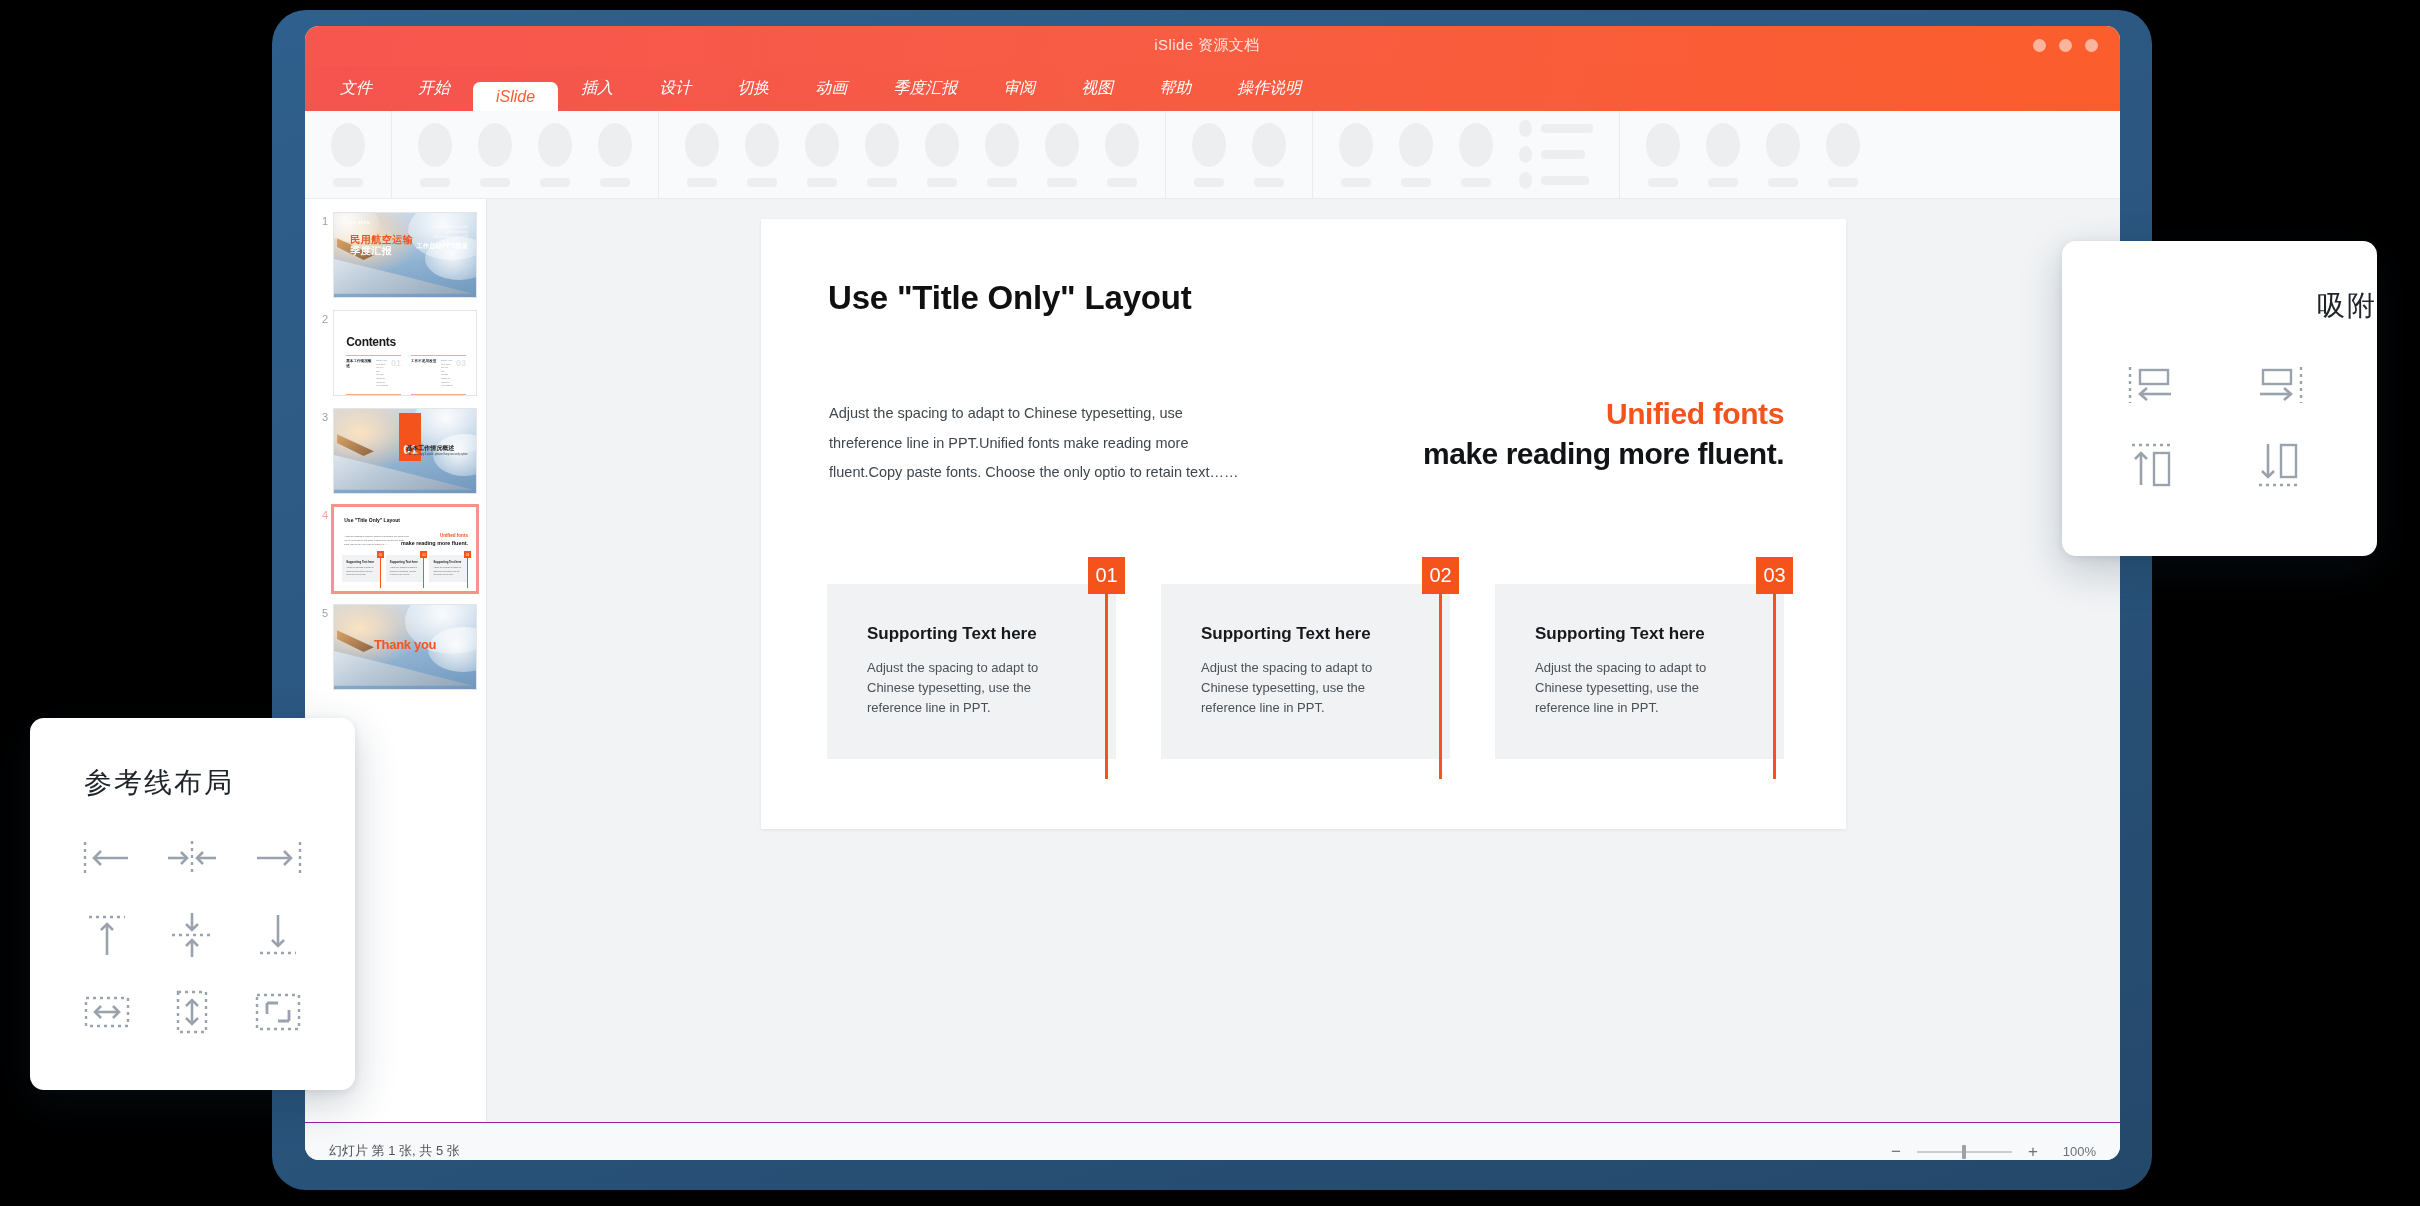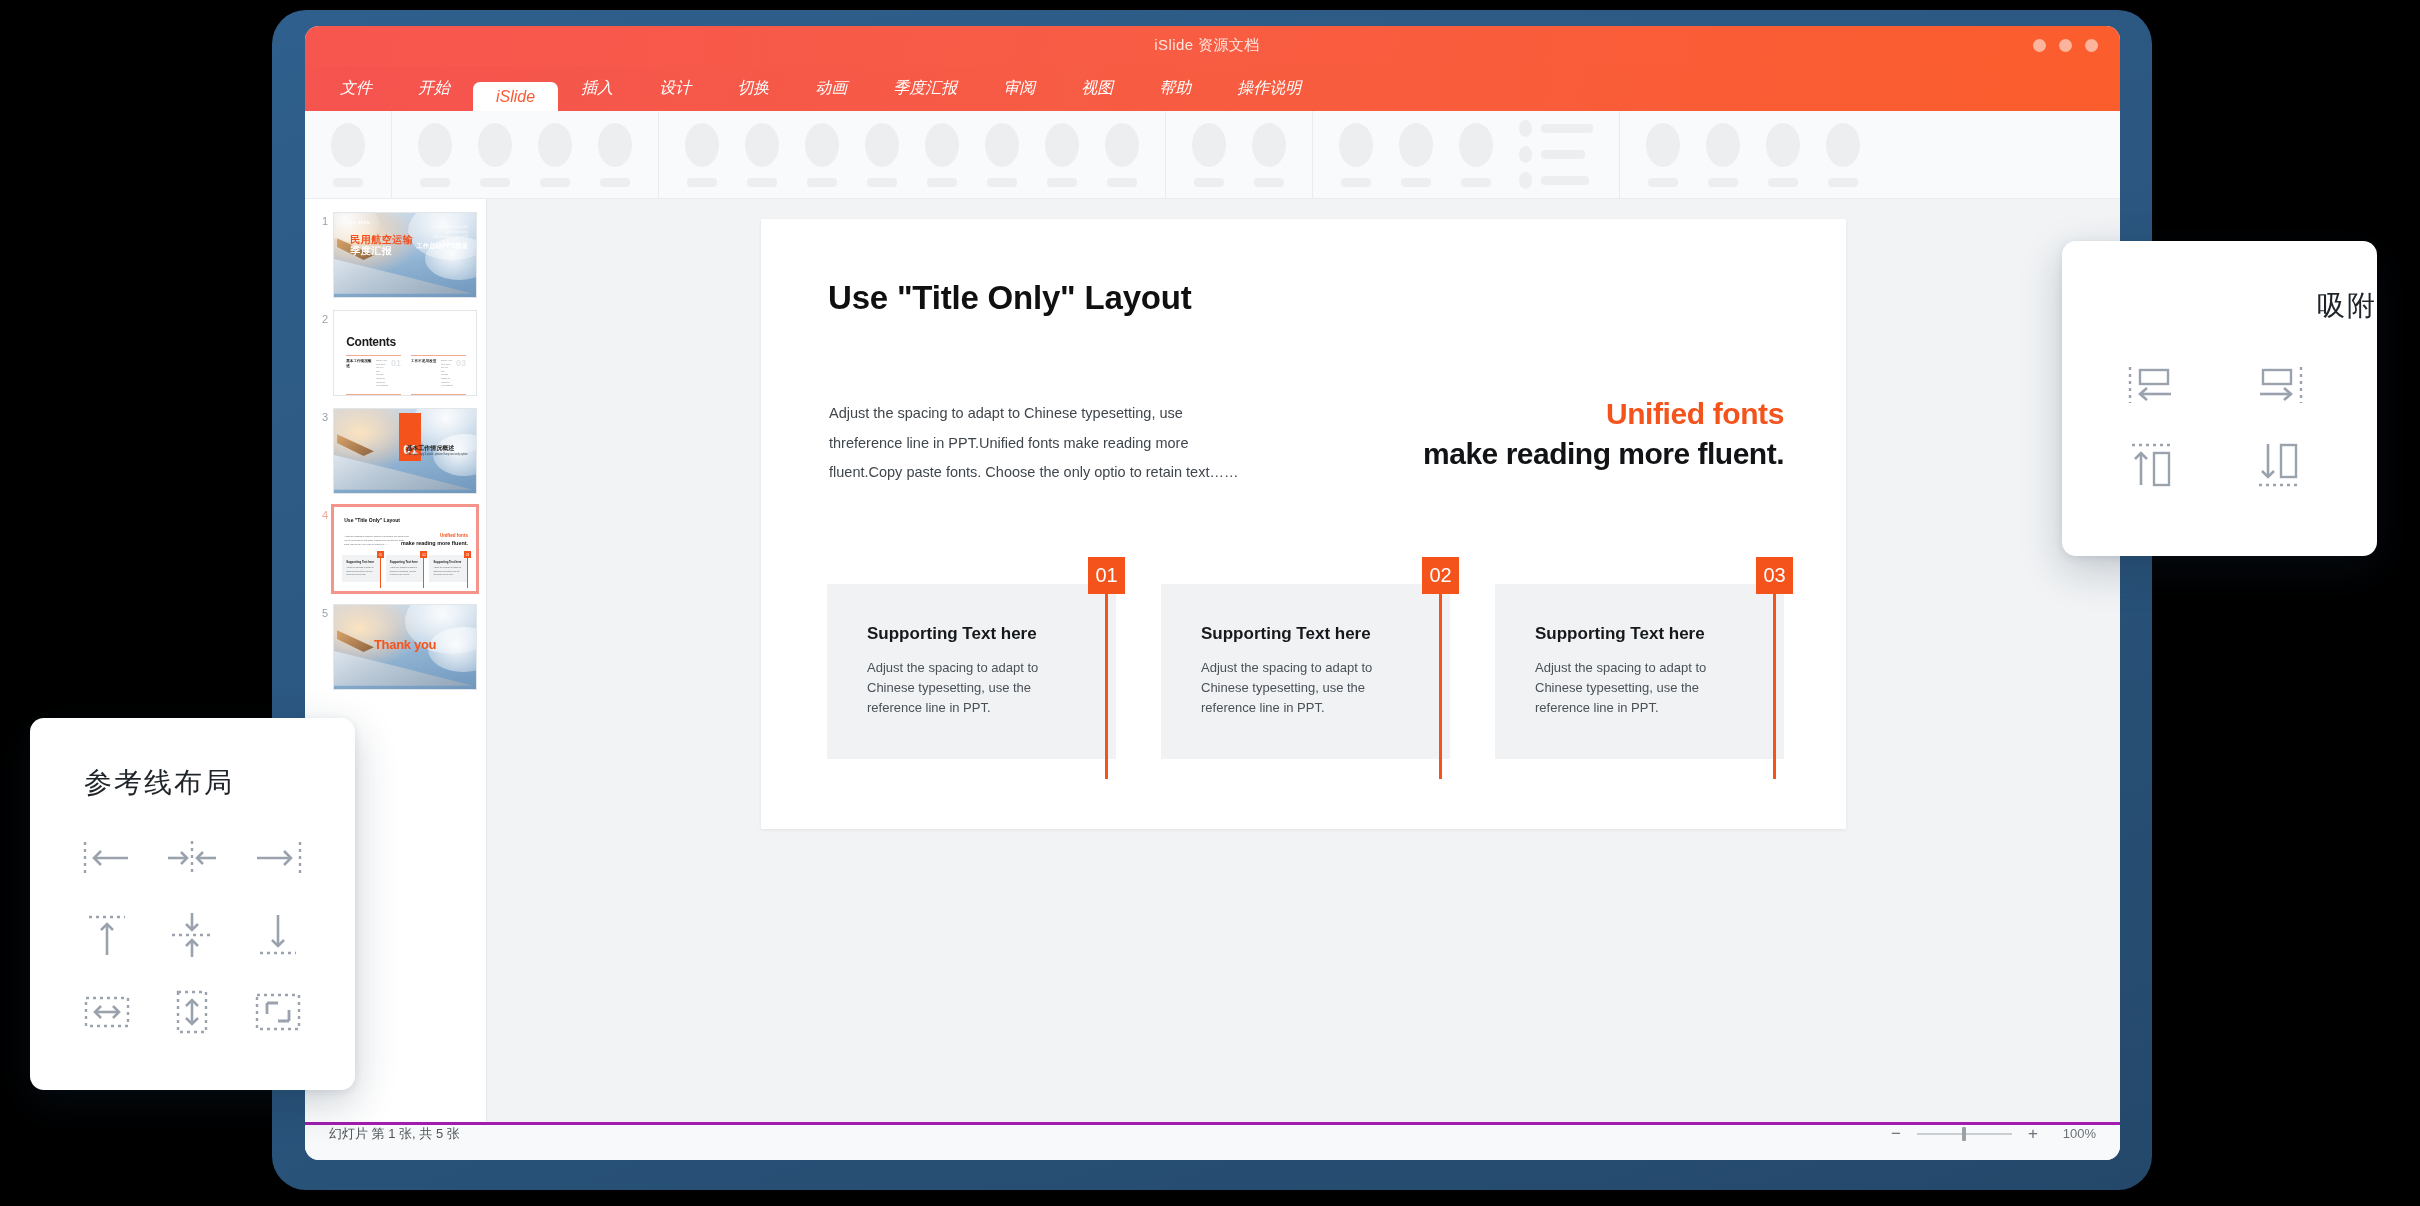--- a/index.html
+++ b/index.html
@@ -186,22 +186,22 @@
   .cards { position: absolute; left: 66px; right: 62px; top: 365px; display: flex; gap: 45px; }
   .card { flex: 1; position: relative; background: #f0f2f4; height: 175px; padding: 40px 30px 0 40px; }
   .card .c-title { font-size: 17px; font-weight: bold; color: #16191c; }
   .card .c-text { margin-top: 14px; font-size: 13px; line-height: 1.55; color: #4a5157; width: 215px; }
   .card .c-num { position: absolute; right: -9px; top: -27px; width: 37px; height: 37px; background: #f4531b;
                  color: #fff; font-size: 20px; display: flex; align-items: center; justify-content: center; }
   .card .c-line { position: absolute; right: 8px; top: 10px; bottom: -20px; width: 3px; background: #f4531b; }
 
   
   .statusbar {
-    flex: 0 0 auto; height: 38px; background: #f7f9fa; border-top: 3px solid #a21caf;
-    display: flex; align-items: flex-start; justify-content: space-between; padding: 0 24px;
+    flex: 0 0 auto; height: 38px; background: #f7f9fa; border-top: 1px solid #a21caf;
+    display: flex; align-items: flex-end; justify-content: space-between; padding: 0 24px;
     font-size: 13px; color: #4d5459;
   }
   .zoomctl { display: flex; align-items: center; gap: 14px; color: #6b7279; }
   .zoomctl .sign { font-size: 17px; line-height: 1; width: 14px; text-align: center; }
   .slider { position: relative; width: 95px; height: 2px; background: #c9ced3; }
   .slider .knob { position: absolute; left: 47%; top: -6px; width: 4px; height: 14px; background: #9aa1a7; border-radius: 1px; }
   .zoomval { width: 42px; text-align: right; }
 
   
   .popover {

